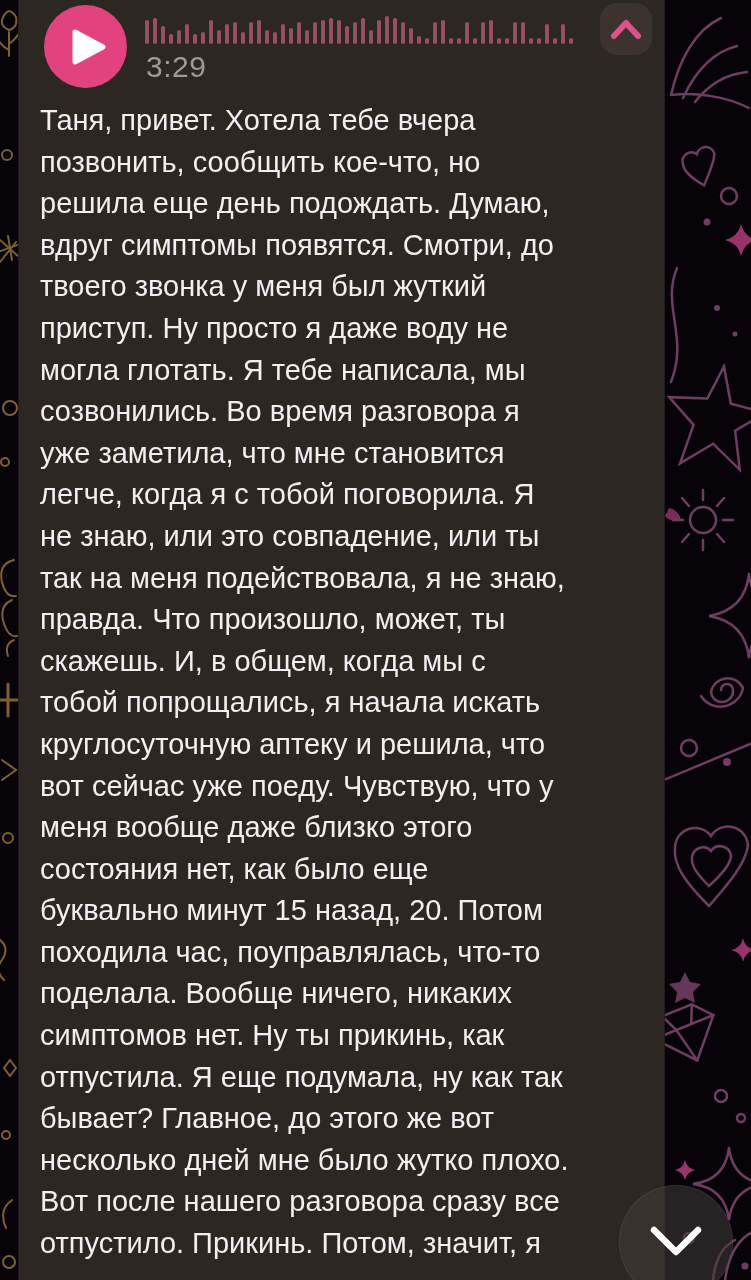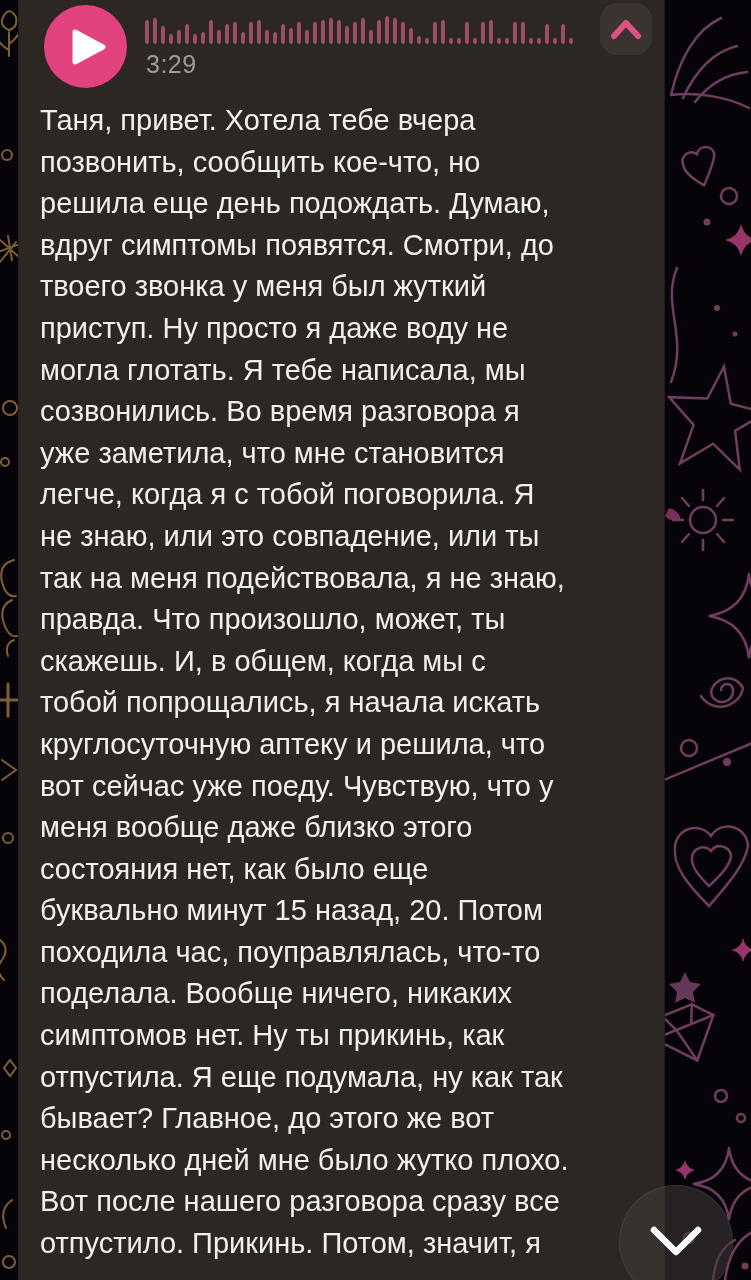--- a/index.html
+++ b/index.html
@@ -27,21 +27,21 @@
     background:var(--pink);display:flex;align-items:center;justify-content:center;
     border:none;padding:0;cursor:pointer;
   }
   .play-btn svg{margin-left:7px;}
   .waveform{
     position:absolute;left:127px;top:13px;width:436px;height:31px;
     display:flex;align-items:flex-end;gap:4px;cursor:pointer;
   }
   .wfbar{width:4px;border-radius:2px;background:var(--wave);flex:0 0 auto;}
   .duration{
-    position:absolute;left:128px;top:50px;font-size:25px;color:var(--time);
+    position:absolute;left:128px;top:50px;font-size:30px;color:var(--time);
     letter-spacing:.5px;
   }
   .collapse-btn{
     position:absolute;left:582px;top:3px;width:52px;height:52px;border-radius:17px;
     background:var(--btnbg);display:flex;align-items:center;justify-content:center;
     border:none;padding:0;cursor:pointer;
   }
   .transcript{
     position:absolute;left:22px;top:100px;width:612px;height:1180px;
     font-size:29px;line-height:41.6px;color:var(--text);

